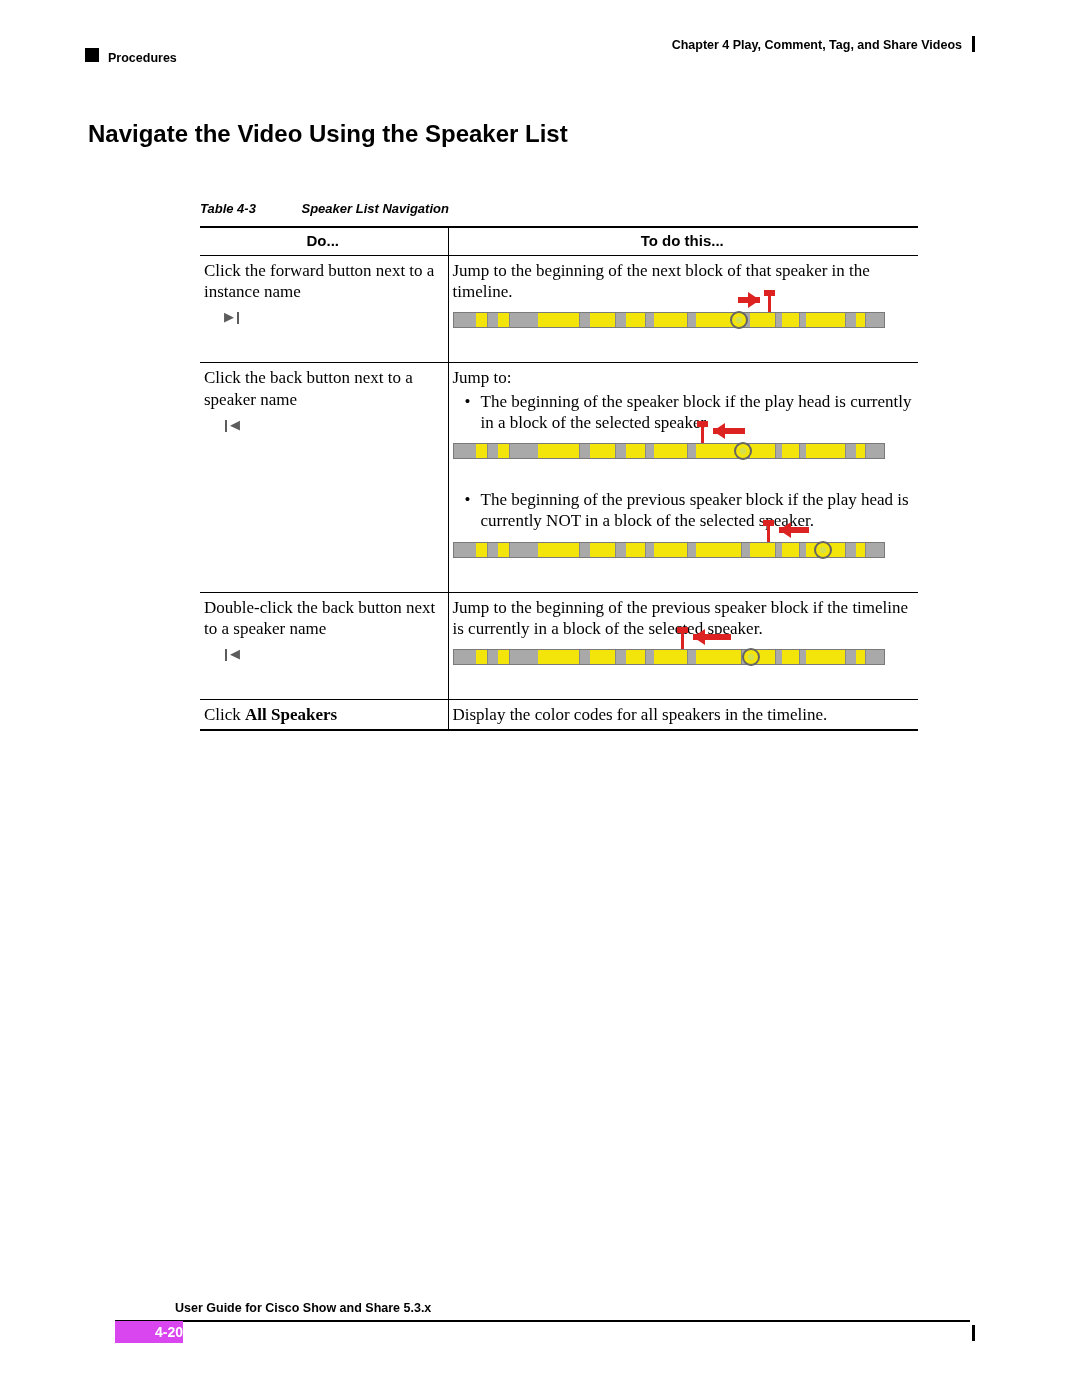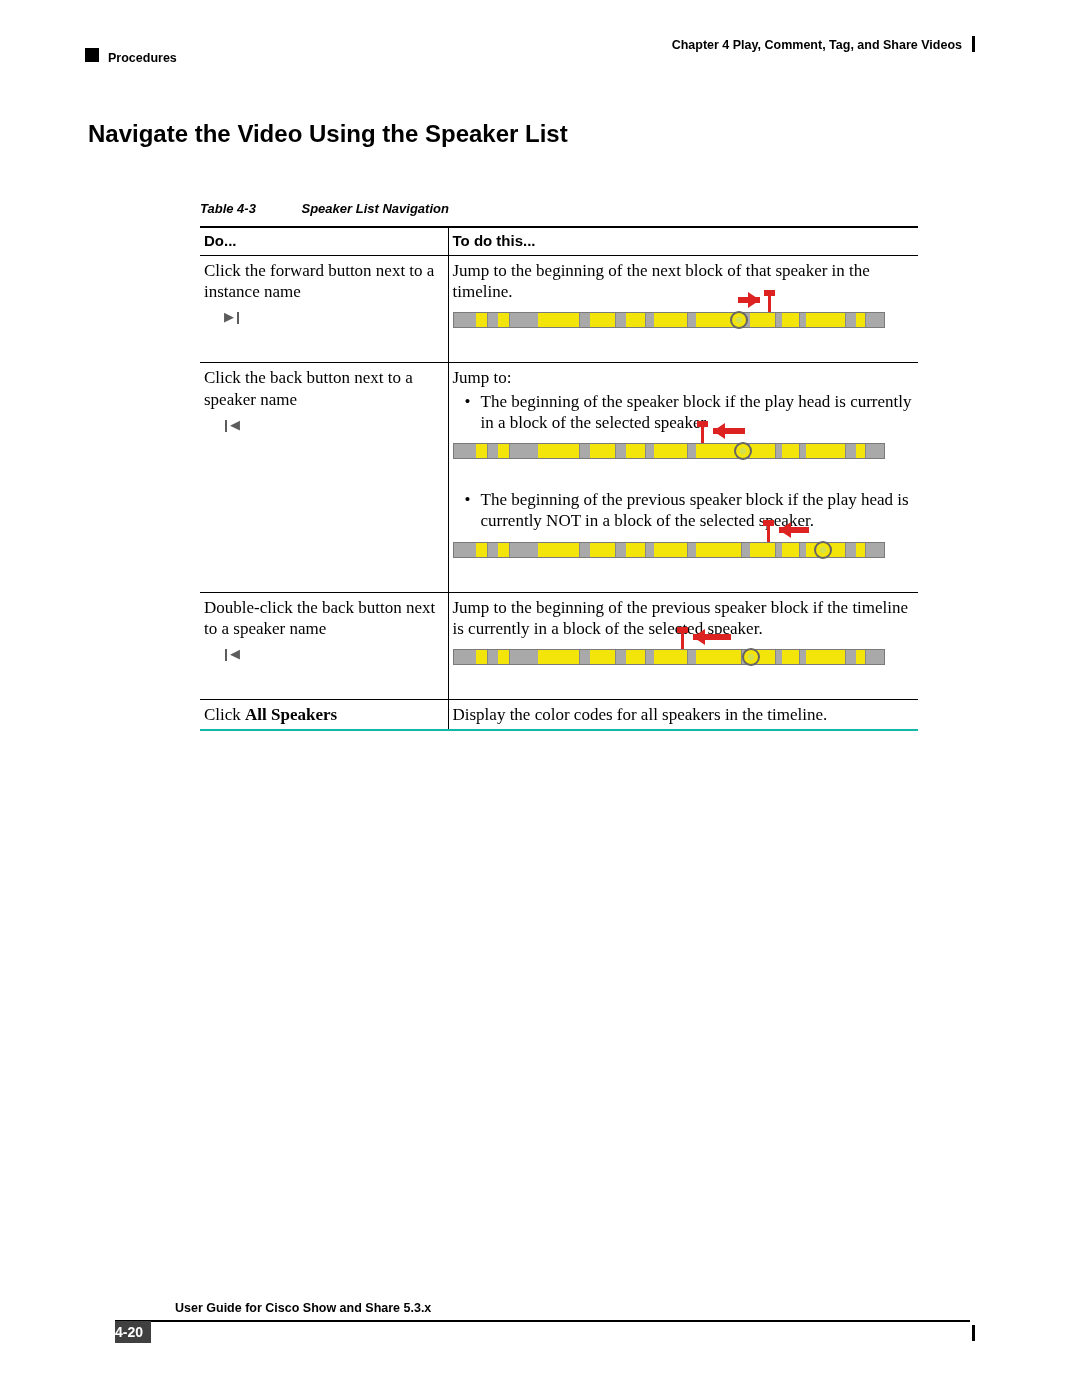--- a/index.html
+++ b/index.html
@@ -82,26 +82,26 @@
     border-bottom: 1px solid #000;
     padding: 4px 6px 4px 4px;
     vertical-align: top;
     font-size: 17px;
     line-height: 1.25;
   }
   .tbl th {
     font-family: Arial, Helvetica, sans-serif;
     font-weight: 700;
     font-size: 15px;
-    text-align: left;
+    text-align: center;
     border-top: 2px solid #000;
     margin-left: 48px;
   }
   .tbl .col1 { width: 248px; border-right: 1px solid #000; }
-  .tbl tr.last td { border-bottom: 2px solid #14b8a6; }
+  .tbl tr.last td { border-bottom: 2px solid #000000; }
   .tbl ul { list-style: none; padding-left: 12px; margin: 2px 0 4px 0; }
   .tbl ul li { position: relative; padding-left: 16px; }
   .tbl ul li::before { content: "•"; position: absolute; left: 0; top: 0; font-size: 17px; }
   .icon-holder { padding: 8px 0 6px 20px; }
   .bold { font-weight: 700; }
   
   .tl-wrap { position: relative; height: 40px; margin: 10px 0 6px 0; }
   .timeline {
     position: relative;
     height: 16px;
@@ -182,27 +182,27 @@
     left: 175px;
     bottom: 82px;
     font-family: Arial, Helvetica, sans-serif;
     font-weight: 700;
     font-size: 12.5px;
   }
   .ftr-pagebox {
     position: absolute;
     left: 115px;
     bottom: 54px;
-    width: 36px; height: 22px;
-    background: #404040;
+    width: 68px; height: 22px;
+    background: #d946ef;
     color: #fff;
     font-family: Arial, Helvetica, sans-serif;
     font-weight: 700;
     font-size: 14px;
-    text-align: left;
+    text-align: right;
     line-height: 22px;
   }
   .ftr-tick {
     position: absolute;
     right: 105px;
     bottom: 56px;
     width: 3px; height: 16px;
     background: #000;
   }
 </style>

